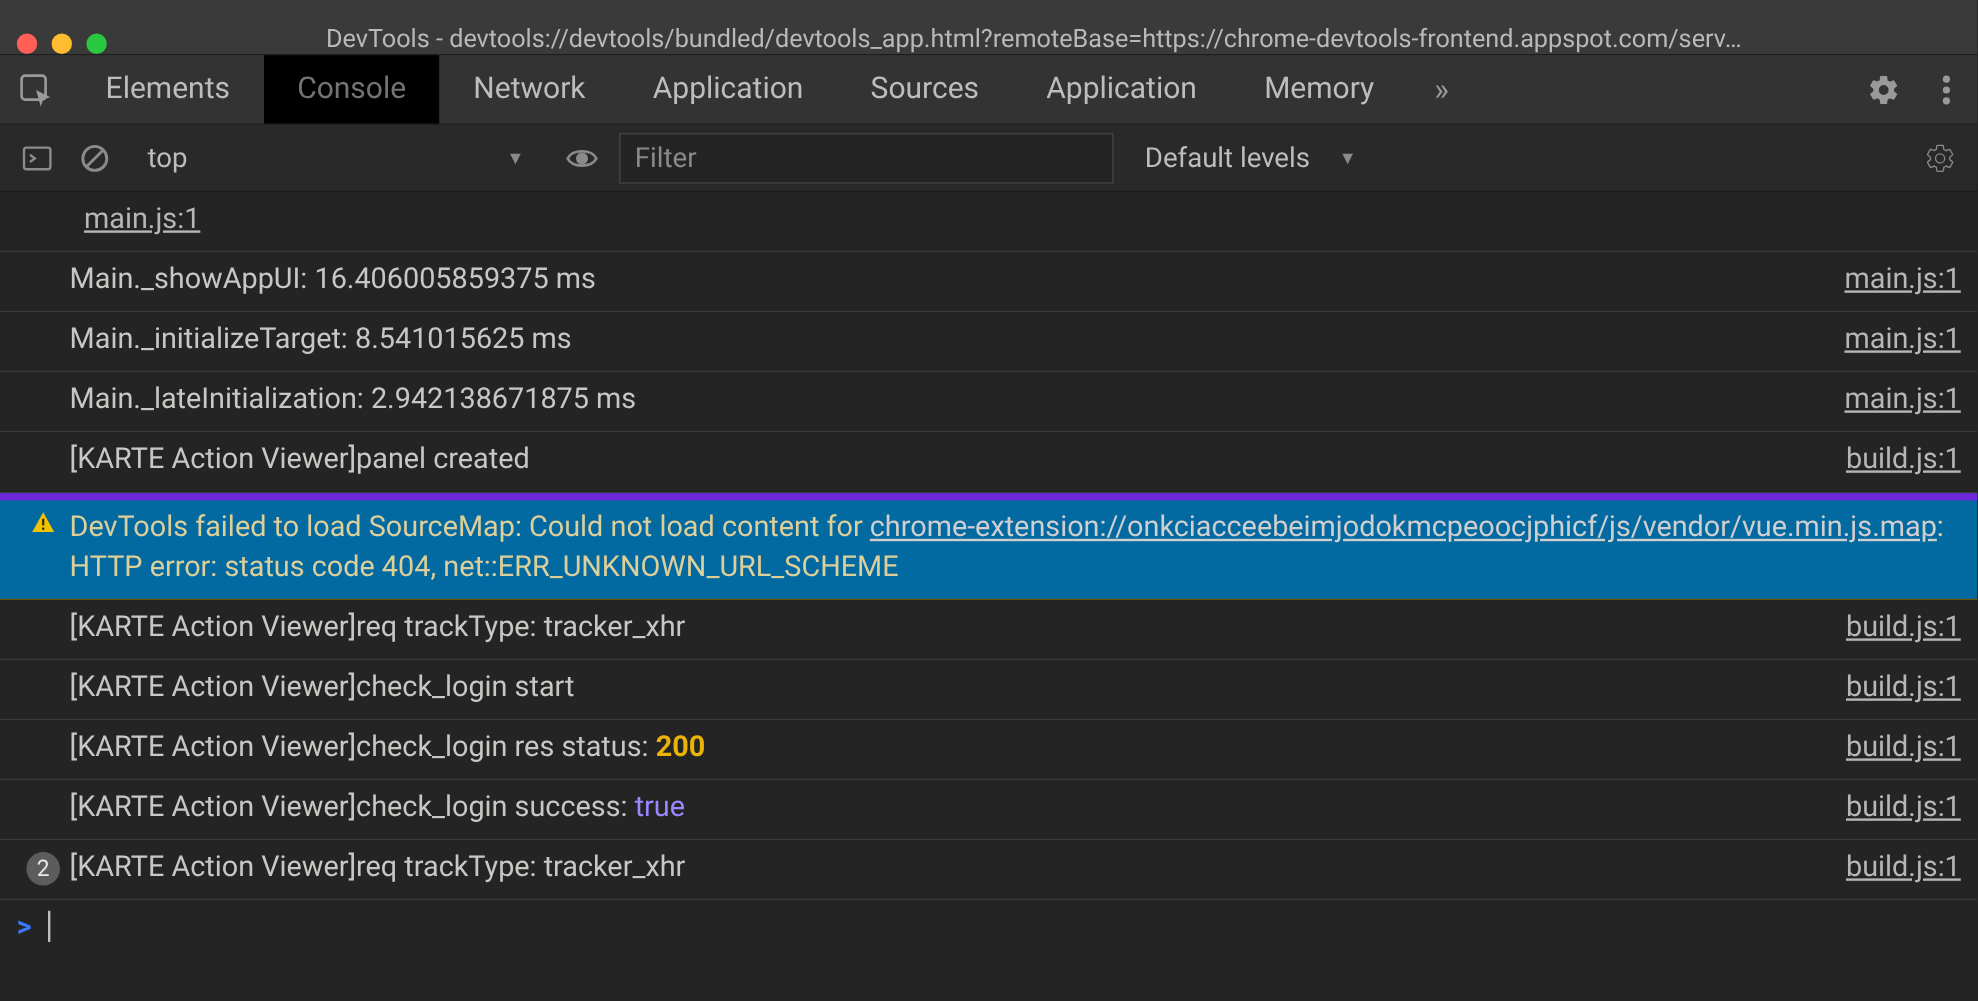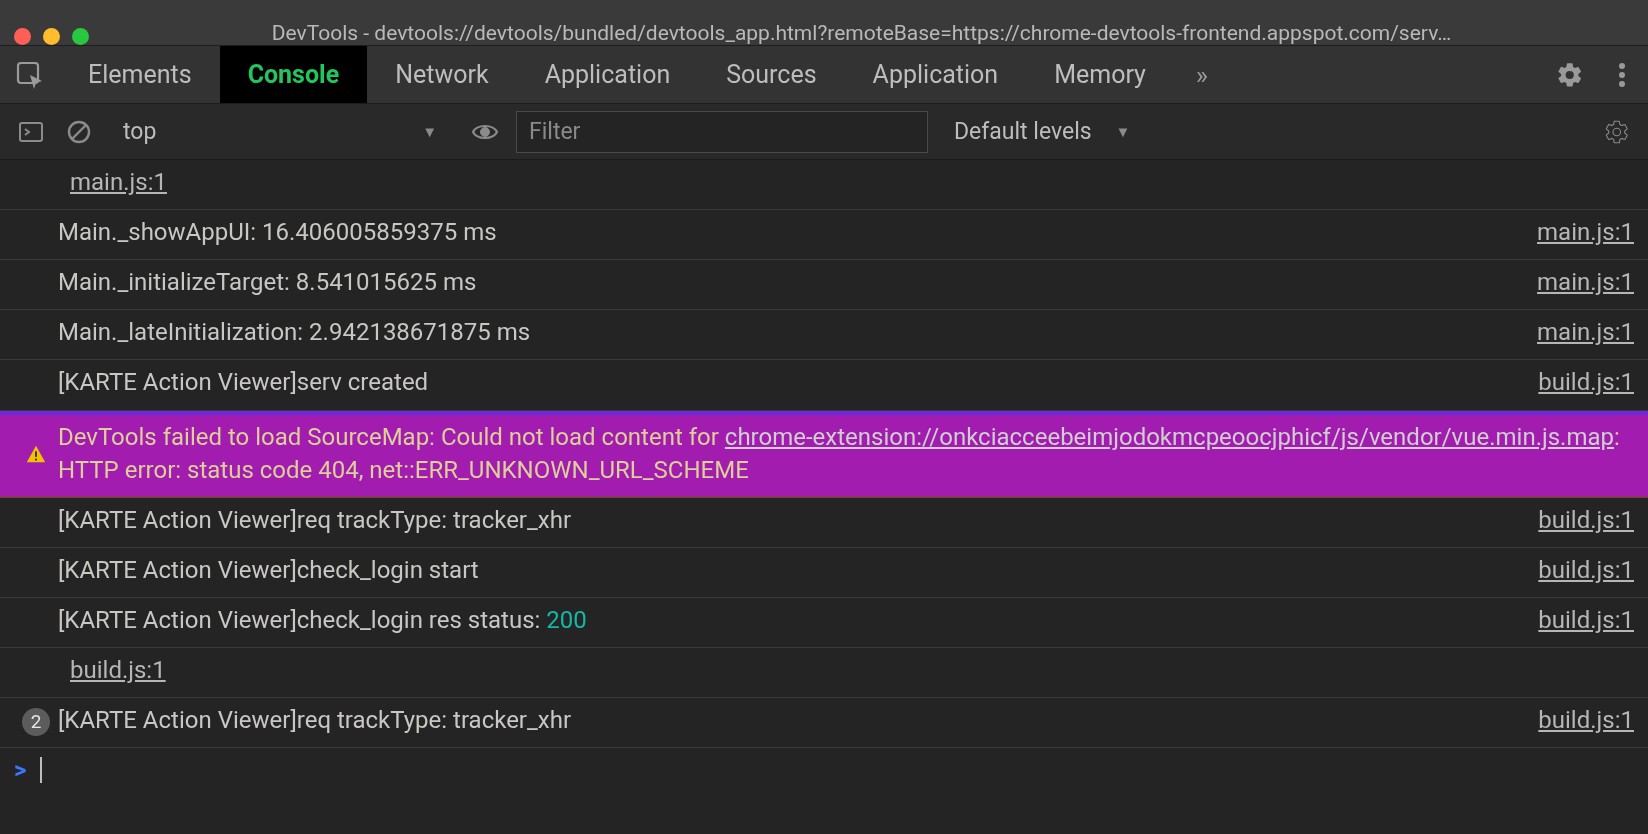--- a/index.html
+++ b/index.html
@@ -11,21 +11,21 @@
   .traffic { display:flex; gap:12px; }
   .dot { width:17px; height:17px; border-radius:50%; }
   .dot-red   { background:#ff5f57; } .dot-yellow{ background:#febc2e; } .dot-green { background:#28c840; }
   .title-text { flex:1; text-align:center; color:#b9b9b9; font-size:21px; white-space:nowrap; overflow:hidden; text-overflow:ellipsis; padding:0 10px; }
 
   
   .tabs { height:58px; background:#333333; display:flex; align-items:stretch; border-bottom:1px solid #1b1b1b; }
   .tab-icon { width:60px; display:flex; align-items:center; justify-content:center; }
   .tab-icon svg { fill:none; stroke:#9a9a9a; }
   .tab { display:flex; align-items:center; padding:0 28px; font-size:25px; color:#bdbdbd; cursor:pointer; }
-  .tab.active { background:#000; color:#22c55e; font-weight:700; }
+  .tab.active { background:#000; color:#737373; font-weight:400; }
   .tab-sep { flex:1; }
   .tab-more { width:56px; display:flex; align-items:center; justify-content:center; color:#9a9a9a; font-size:26px; }
   .tab-gear,.tab-dots { display:flex; align-items:center; justify-content:center; width:52px; }
 
   
   .toolbar { height:56px; background:#292929; display:flex; align-items:center; gap:14px; padding:0 14px; border-bottom:1px solid #1b1b1b; }
   .tb-icon { width:34px; height:34px; display:flex; align-items:center; justify-content:center; }
   .tb-icon svg { stroke:#8b8b8b; fill:none; }
   .ctx-sel { width:340px; height:40px; display:flex; align-items:center; padding:0 12px; border:1px solid transparent; gap:12px; color:#bdbdbd; font-size:23px;}
   .ctx-caret { margin-left:auto; font-size:18px; color:#8a8a8a; }
@@ -36,26 +36,26 @@
   .levels { display:flex; align-items:center; gap:24px; padding:0 12px; font-size:23px; color:#bdbdbd;}
   .toolbar-spacer { flex:1; }
   .tri { font-size:15px; color:#8a8a8a; }
 
   
   .log-area { height:calc(834px - 46px - 58px - 56px); overflow-y:auto; }
   .row { display:flex; align-items:flex-start; padding:6px 14px 10px 14px; border-bottom:1px solid #3a3a3a; font-size:24px; line-height:1.38; }
   .row .gutter { width:44px; flex:0 0 44px; display:flex; align-items:flex-start; justify-content:center; padding-top:2px; }
   .row .msg { flex:1; color:#c9c7c4; word-break:break-all; }
   .row .src { color:#b6b6b6; text-decoration:underline; white-space:nowrap; padding-left:12px; }
-  .row.warning { background:#a21caf; border-top:4px solid #6d28d9; border-bottom:1px solid #665500;align-items:center; }
+  .row.warning { background:#0369a1; border-top:6px solid #6d28d9; border-bottom:1px solid #665500; }
   .row.warning .msg { color:#dccf9a; }
   .warn-glyph { width:22px; height:22px; }
   .count-badge { width:28px; height:28px; border-radius:14px; background:#5c5c5c; color:#e6e6e6; font-size:19px; display:flex; align-items:center; justify-content:center; margin-top:2px;}
   .url-inline { color:#cfcfcf; text-decoration:underline; }
-  .val-num  { color:#14b8a6; }
+  .val-num  { color:#eab308;font-weight:bold; }
   .val-bool { color:#9b87ff; }
 
   .prompt-row { display:flex; align-items:center; padding:8px 14px; }
   .prompt-caret { color:#3a78ff; font-size:24px; font-weight:bold; margin-right:14px;}
   .cursor { width:2px; height:26px; background:#bdbdbd; }
 
   svg { display:block; }
 </style>
 </head>
 <body>
@@ -147,21 +147,21 @@
         <div class="msg">Main._initializeTarget: 8.541015625 ms</div>
         <div class="src">main.js:1</div>
       </div>
       <div class="row">
         <div class="gutter"></div>
         <div class="msg">Main._lateInitialization: 2.942138671875 ms</div>
         <div class="src">main.js:1</div>
       </div>
       <div class="row">
         <div class="gutter"></div>
-        <div class="msg">[KARTE Action Viewer]serv created</div>
+        <div class="msg">[KARTE Action Viewer]panel created</div>
         <div class="src">build.js:1</div>
       </div>
       <div class="row warning">
         <div class="gutter">
           <svg class="warn-glyph" viewBox="0 0 24 24">
             <path fill="#f2c200" d="M12 2 L22 20 H2 Z"></path>
             <rect x="11" y="8" width="2" height="6" fill="#332b00"></rect>
             <rect x="11" y="16" width="2" height="2" fill="#332b00"></rect>
           </svg>
         </div>
@@ -177,20 +177,21 @@
         <div class="msg">[KARTE Action Viewer]check_login start</div>
         <div class="src">build.js:1</div>
       </div>
       <div class="row">
         <div class="gutter"></div>
         <div class="msg"><span>[KARTE Action Viewer]check_login res status:  </span><span class="val-num">200</span></div>
         <div class="src">build.js:1</div>
       </div>
       <div class="row">
         <div class="gutter"></div>
+        <div class="msg"><span>[KARTE Action Viewer]check_login success:  </span><span class="val-bool">true</span></div>
         <div class="src">build.js:1</div>
       </div>
       <div class="row">
         <div class="gutter">
           <div class="count-badge">2</div>
         </div>
         <div class="msg">[KARTE Action Viewer]req trackType:  tracker_xhr</div>
         <div class="src">build.js:1</div>
       </div>
     </div>

